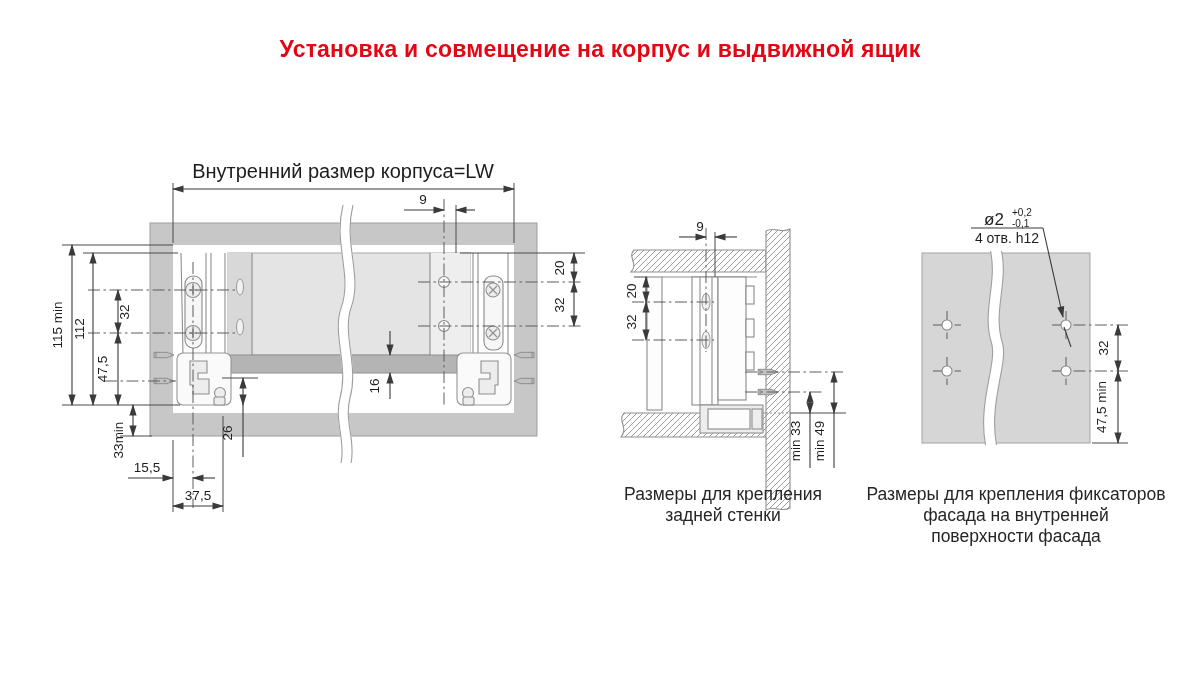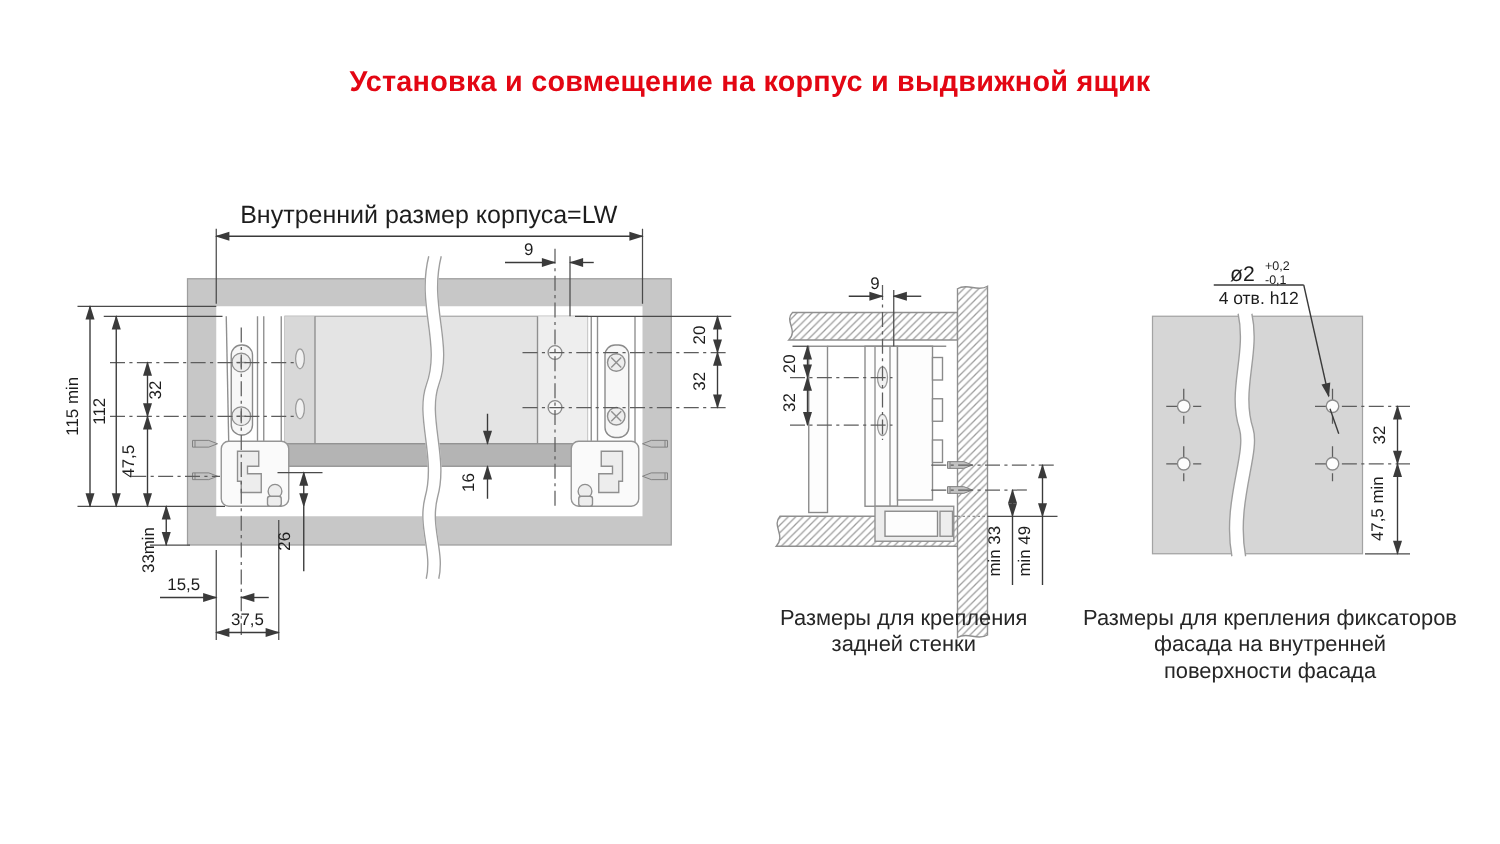--- a/index.html
+++ b/index.html
@@ -1,19 +1,19 @@
 <!DOCTYPE html>
 <html style="--title_red: #e30613; --frame_gray: #c7c7c7; --panel_gray: #e4e4e4; --bar_gray: #b4b4b4; --facade_gray: #d6d6d6; --outline: #8f8f8f; --dim_line: #3a3a3a; --text: #1d1d1d;"><head>
 <meta charset="utf-8">
 <style>
   html,body{margin:0;padding:0;background:#fff;}
   body{width:1200px;height:675px;position:relative;overflow:hidden;
        font-family:"Liberation Sans",sans-serif;}
   header{position:absolute;top:36px;left:0;width:1200px;text-align:center;}
-  h1{margin:16px;font-size:23px;font-weight:bold;letter-spacing:.2px;color:var(--title_red,#e30613);}
+  h1{margin:0;font-size:23px;font-weight:bold;letter-spacing:.2px;color:var(--title_red,#e30613);}
   svg{position:absolute;left:0;top:0;}
   .frameFill{fill:var(--frame_gray,#c7c7c7);stroke:#9e9e9e;stroke-width:1;}
   .openFill{fill:#ffffff;}
   .panelFill{fill:var(--panel_gray,#e4e4e4);stroke:#a8a8a8;stroke-width:1;}
   .colDark{fill:#d8d8d8;}
   .colLight{fill:#eeeeee;}
   .barFill{fill:var(--bar_gray,#b4b4b4);stroke:#8f8f8f;stroke-width:1;}
   .facadeFill{fill:var(--facade_gray,#d6d6d6);stroke:#a3a3a3;stroke-width:1;}
   .out{stroke:var(--outline,#8f8f8f);stroke-width:1.1;fill:none;}
   .white{fill:#fdfdfd;stroke:#8a8a8a;stroke-width:1.1;}

